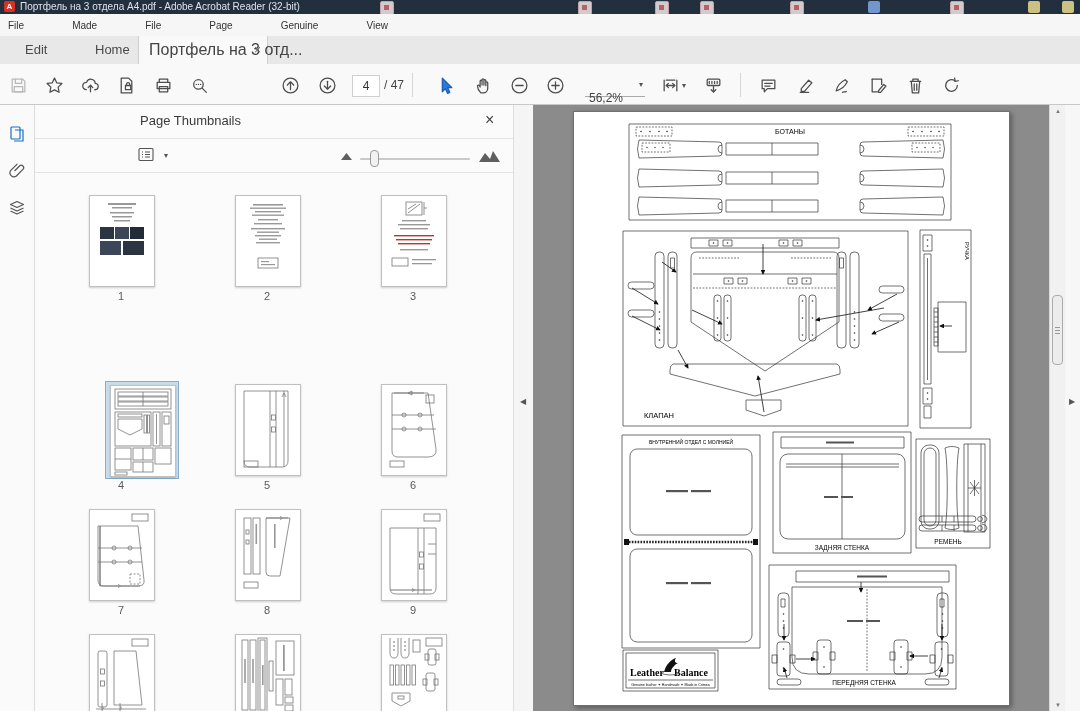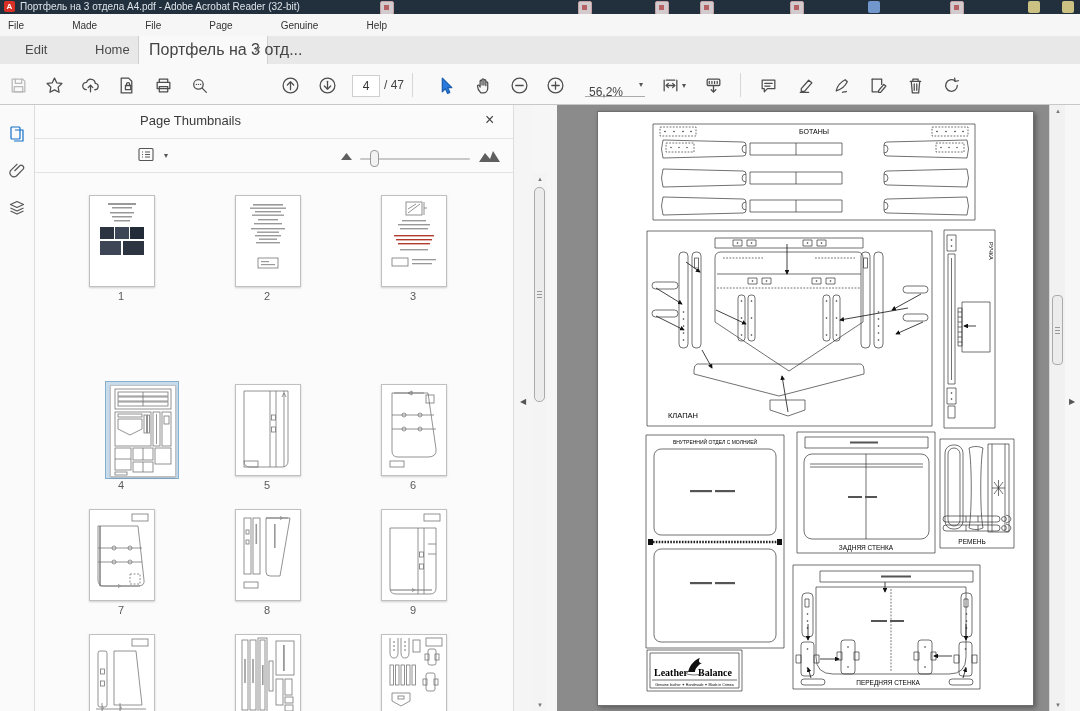--- a/index.html
+++ b/index.html
@@ -28,21 +28,21 @@
   
   #toolbar{position:absolute;left:0;top:64px;width:1080px;height:41px;background:#f9f9f9;border-bottom:1px solid #c8c8c8;box-sizing:border-box;}
   .tbtn{position:absolute;top:9px;width:24px;height:24px;display:flex;align-items:center;justify-content:center;}
   .tbtn svg{width:19px;height:19px;}
   .tbtn svg *{fill:none;stroke:#4d4d4d;stroke-width:1.2;stroke-linecap:round;stroke-linejoin:round;}
   .tbtn.disabled svg *{stroke:#b9b9b9;}
   .tsep{position:absolute;top:9px;width:1px;height:24px;background:#d6d6d6;}
   #pagefield{position:absolute;left:352px;top:11px;width:26px;height:20px;border:1px solid #cfcfcf;background:#fff;font-size:12px;color:#333;text-align:center;line-height:20px;}
   #pagetotal{position:absolute;left:384px;top:11px;font-size:12px;color:#444;line-height:20px;}
   #zoomctl{position:absolute;left:585px;top:11px;width:60px;height:21px;border-bottom:1px solid #aaa;font-size:12px;color:#444;}
-  #zoomctl .zval{position:absolute;left:4px;top:10px;}
+  #zoomctl .zval{position:absolute;left:4px;top:16px;}
   .caret{display:inline-block;font-size:8px;color:#555;}
   #zoomctl .caret{position:absolute;right:2px;top:5px;}
   .tcaret{position:absolute;top:17px;font-size:8px;color:#555;}
   
   #leftrail{position:absolute;left:0;top:105px;width:35px;height:606px;background:#fafafa;border-right:1px solid #dcdcdc;box-sizing:border-box;}
   .rbtn{position:absolute;left:6px;width:22px;height:22px;display:flex;align-items:center;justify-content:center;}
   .rbtn svg{width:18px;height:18px;}
   .rbtn svg *{fill:none;stroke:#555;stroke-width:1.2;stroke-linejoin:round;}
   .rbtn.active svg *{stroke:#1470c8;}
   
@@ -71,21 +71,21 @@
   #sel4{position:absolute;left:-21px;top:-4px;width:74px;height:98px;background:#c8dcec;border:1px solid #86aecd;box-sizing:border-box;}
   #sel4 .thumb{left:4px;top:3px;}
   
   #pscroll{position:absolute;left:498px;top:68px;width:14px;height:538px;background:#f4f4f4;}
   .sarrow{position:absolute;left:0;width:14px;text-align:center;font-size:6px;color:#777;}
   #pthumb{position:absolute;left:1px;top:14px;width:11px;height:215px;background:#ececec;border:1px solid #ababab;border-radius:5px;box-sizing:border-box;}
   .grip{position:absolute;left:2px;width:5px;border-top:1px solid #999;}
   #panel-divider{position:absolute;left:513px;top:105px;width:20px;height:606px;background:#f5f5f5;border-left:1px solid #dedede;box-sizing:border-box;}
   .collapser{position:absolute;font-size:8px;color:#555;}
   
-  #docarea{position:absolute;left:533px;top:105px;width:516px;height:606px;background:#8b8b8b;margin-left:24px;}
+  #docarea{position:absolute;left:533px;top:105px;width:516px;height:606px;background:#8b8b8b;}
   #page{position:absolute;left:40px;top:6px;width:435px;height:593px;background:#fff;border:1px solid #6f6f6f;box-shadow:2px 2px 5px rgba(0,0,0,.35);box-sizing:content-box;}
   #pagesvg{display:block;}
   #pagesvg *{fill:none;stroke:#333;stroke-width:.7;stroke-linejoin:round;}
   #pagesvg .pt{fill:#555;stroke:none;}
   #pagesvg .dot{fill:#333;stroke:none;}
   #pagesvg .blk{fill:#111;stroke:none;}
   #pagesvg text{stroke:none;fill:#000;font-family:"Liberation Sans",sans-serif;}
   #pagesvg .serif{font-family:"Liberation Serif",serif;font-weight:bold;}
   #pagesvg .dsh{stroke-dasharray:1.8 1.4;}
   #pagesvg .zip{stroke-width:2.6;stroke:#222;stroke-dasharray:1.6 1.3;}
@@ -113,21 +113,21 @@
     <div class="dicon yel" style="left:1028px"></div>
     <div class="dicon yel" style="left:1062px"></div>
   </div>
 
   <div id="menubar">
     <span class="mi">File</span>
     <span class="mi">Made</span>
     <span class="mi">File</span>
     <span class="mi">Page</span>
     <span class="mi">Genuine</span>
-    <span class="mi">Help</span>
+    <span class="mi">View</span>
   </div>
 
   <div id="tabbar">
     <span class="tab-plain" id="tab-home">Edit</span>
     <span class="tab-plain" id="tab-tools">Home</span>
     <div id="tab-doc">
       <span class="tlabel">Портфель на 3 отд...</span>
       <span class="tclose">×</span>
     </div>
   </div>

